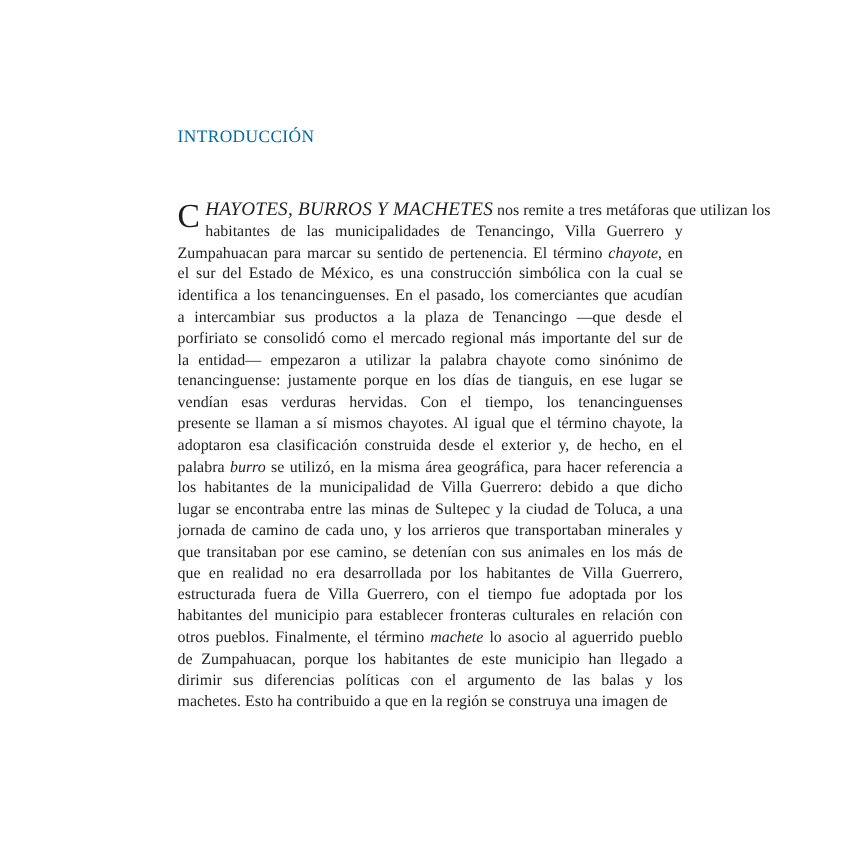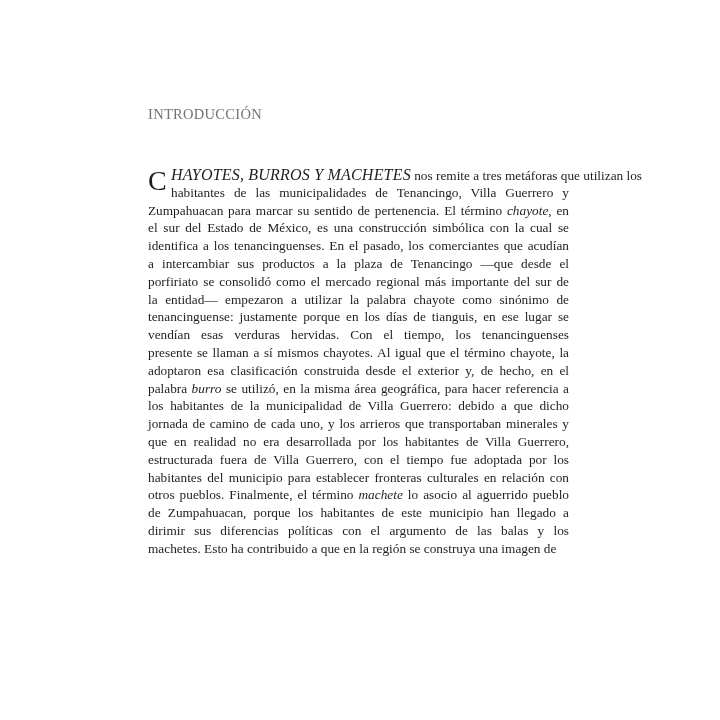--- a/index.html
+++ b/index.html
@@ -19,21 +19,21 @@
     color: #1e1e1e;
   }
   .heading {
     position: absolute;
     left: 148px;
     top: 106px;
     margin: 0;
     font-size: 14.5px;
     font-weight: normal;
     letter-spacing: 0.3px;
-    color: #737373;
+    color: #0369a1;
     white-space: nowrap;
   }
   .paragraph {
     position: absolute;
     left: 148px;
     top: 166px;
     width: 421px;
   }
   .dropcap {
     position: absolute;
@@ -83,21 +83,23 @@
         <div class="line"><span>identifica a los tenancinguenses. En el pasado, los comerciantes que acudían</span></div>
         <div class="line"><span>a intercambiar sus productos a la plaza de Tenancingo —que desde el</span></div>
         <div class="line"><span>porfiriato se consolidó como el mercado regional más importante del sur de</span></div>
         <div class="line"><span>la entidad— empezaron a utilizar la palabra chayote como sinónimo de</span></div>
         <div class="line"><span>tenancinguense: justamente porque en los días de tianguis, en ese lugar se</span></div>
         <div class="line"><span>vendían esas verduras hervidas. Con el tiempo, los tenancinguenses</span></div>
         <div class="line"><span>presente se llaman a sí mismos chayotes. Al igual que el término chayote, la</span></div>
         <div class="line"><span>adoptaron esa clasificación construida desde el exterior y, de hecho, en el</span></div>
         <div class="line"><span>palabra </span><span class="seg-italic">burro</span><span> se utilizó, en la misma área geográfica, para hacer referencia a</span></div>
         <div class="line"><span>los habitantes de la municipalidad de Villa Guerrero: debido a que dicho</span></div>
+        <div class="line"><span>lugar se encontraba entre las minas de Sultepec y la ciudad de Toluca, a una</span></div>
         <div class="line"><span>jornada de camino de cada uno, y los arrieros que transportaban minerales y</span></div>
+        <div class="line"><span>que transitaban por ese camino, se detenían con sus animales en los más de</span></div>
         <div class="line"><span>que en realidad no era desarrollada por los habitantes de Villa Guerrero,</span></div>
         <div class="line"><span>estructurada fuera de Villa Guerrero, con el tiempo fue adoptada por los</span></div>
         <div class="line"><span>habitantes del municipio para establecer fronteras culturales en relación con</span></div>
         <div class="line"><span>otros pueblos. Finalmente, el término </span><span class="seg-italic">machete</span><span> lo asocio al aguerrido pueblo</span></div>
         <div class="line"><span>de Zumpahuacan, porque los habitantes de este municipio han llegado a</span></div>
         <div class="line"><span>dirimir sus diferencias políticas con el argumento de las balas y los</span></div>
         <div class="line last"><span>machetes. Esto ha contribuido a que en la región se construya una imagen de</span></div>
       </div>
   </div>
 </div>

